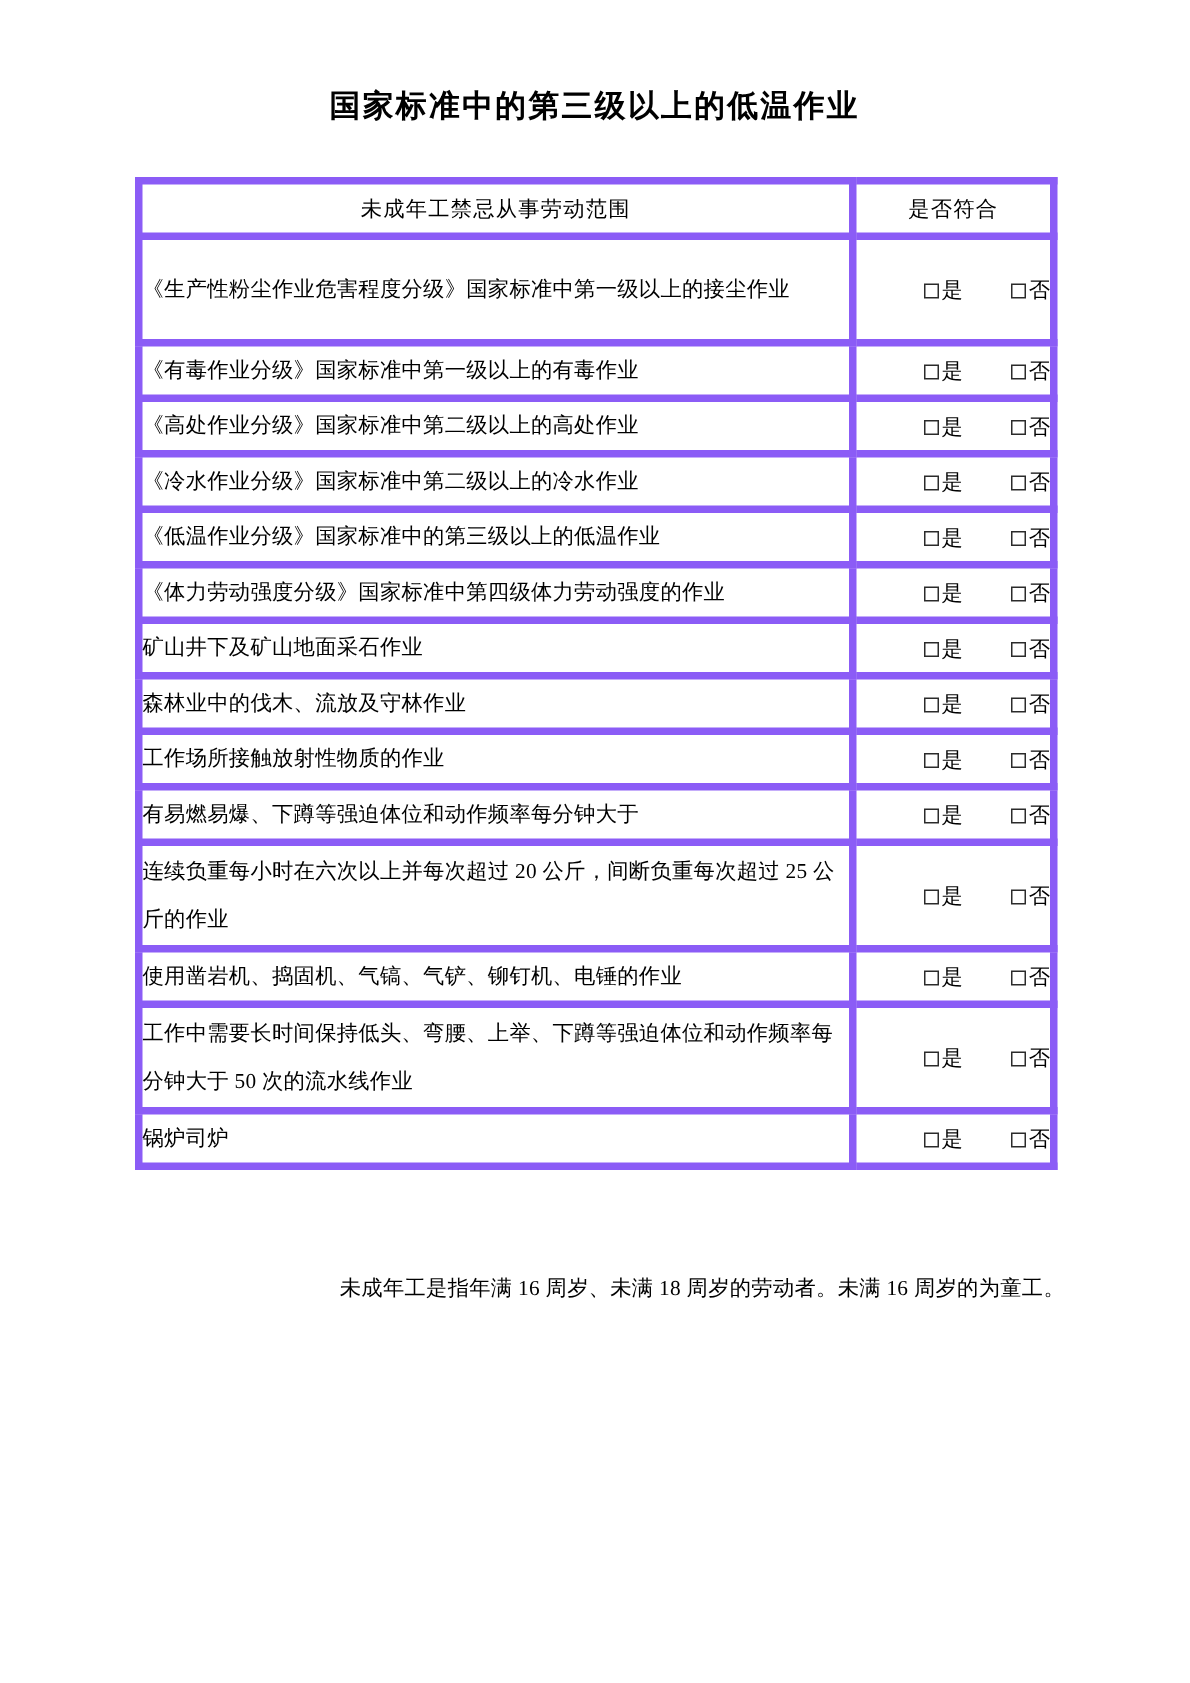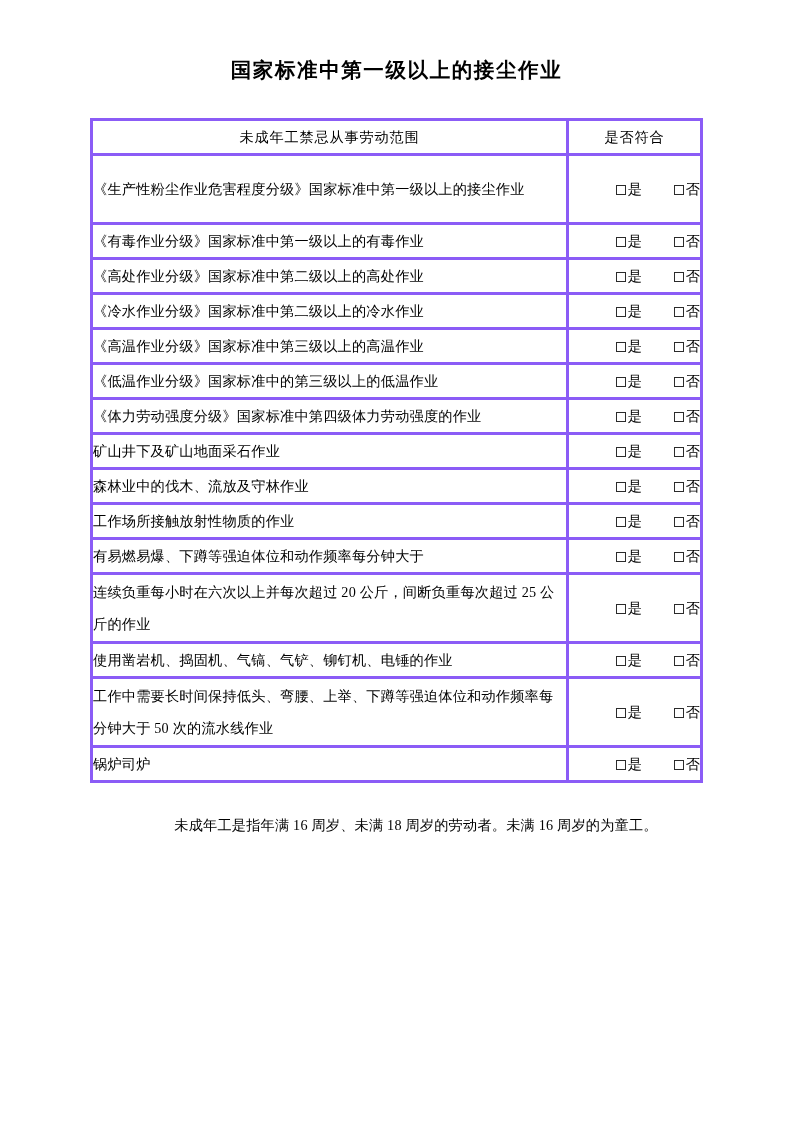--- a/index.html
+++ b/index.html
@@ -36,21 +36,21 @@
   .check-table {
     position: absolute;
     left: 90px;
     top: 118px;
     width: 610px;
     border-collapse: collapse;
     table-layout: fixed;
     font-size: 14.2px;
   }
   .check-table td, .check-table th {
-    border: 3px solid #8b5cf6;
+    border: 5px solid #8b5cf6;
     padding: 0;
     vertical-align: middle;
     font-weight: normal;
   }
   col.col-scope { width: 476px; }
   col.col-answer { width: 134px; }
 
   .hdr-cell {
     text-align: center;
     height: 32px;
@@ -89,35 +89,35 @@
     vertical-align: -1px;
     margin-right: 2px;
     background: #ffffff;
     box-sizing: border-box;
   }
   .opt-label { display: inline-block; }
 
   .footnote {
     position: absolute;
     left: 90px;
-    top: 814px;
+    top: 848px;
     width: 620px;
     font-size: 14.2px;
     text-indent: 32px;
     letter-spacing: 0.2px;
     line-height: 22px;
-    text-align: center;
+    text-align: right;
   }
 </style>
 </head>
 <body>
 
 <div class="page">
 
-  <div class="doc-title">国家标准中第一级以上的接尘作业</div>
+  <div class="doc-title">国家标准中的第三级以上的低温作业</div>
 
   <table class="check-table">
     <colgroup>
       <col class="col-scope">
       <col class="col-answer">
     </colgroup>
     <thead>
       <tr>
         <th class="hdr-cell">未成年工禁忌从事劳动范围</th>
         <th class="hdr-cell">是否符合</th>
@@ -131,24 +131,20 @@
         <tr class="row-single">
           <td class="scope-cell">《有毒作业分级》国家标准中第一级以上的有毒作业</td>
           <td class="answer-cell"><span class="opt"><span class="cb"></span><span class="opt-label">是</span></span><span class="opt"><span class="cb"></span><span class="opt-label">否</span></span></td>
         </tr>
         <tr class="row-single">
           <td class="scope-cell">《高处作业分级》国家标准中第二级以上的高处作业</td>
           <td class="answer-cell"><span class="opt"><span class="cb"></span><span class="opt-label">是</span></span><span class="opt"><span class="cb"></span><span class="opt-label">否</span></span></td>
         </tr>
         <tr class="row-single">
           <td class="scope-cell">《冷水作业分级》国家标准中第二级以上的冷水作业</td>
-          <td class="answer-cell"><span class="opt"><span class="cb"></span><span class="opt-label">是</span></span><span class="opt"><span class="cb"></span><span class="opt-label">否</span></span></td>
-        </tr>
-        <tr class="row-single">
-          <td class="scope-cell">《高温作业分级》国家标准中第三级以上的高温作业</td>
           <td class="answer-cell"><span class="opt"><span class="cb"></span><span class="opt-label">是</span></span><span class="opt"><span class="cb"></span><span class="opt-label">否</span></span></td>
         </tr>
         <tr class="row-single">
           <td class="scope-cell">《低温作业分级》国家标准中的第三级以上的低温作业</td>
           <td class="answer-cell"><span class="opt"><span class="cb"></span><span class="opt-label">是</span></span><span class="opt"><span class="cb"></span><span class="opt-label">否</span></span></td>
         </tr>
         <tr class="row-single">
           <td class="scope-cell">《体力劳动强度分级》国家标准中第四级体力劳动强度的作业</td>
           <td class="answer-cell"><span class="opt"><span class="cb"></span><span class="opt-label">是</span></span><span class="opt"><span class="cb"></span><span class="opt-label">否</span></span></td>
         </tr>

